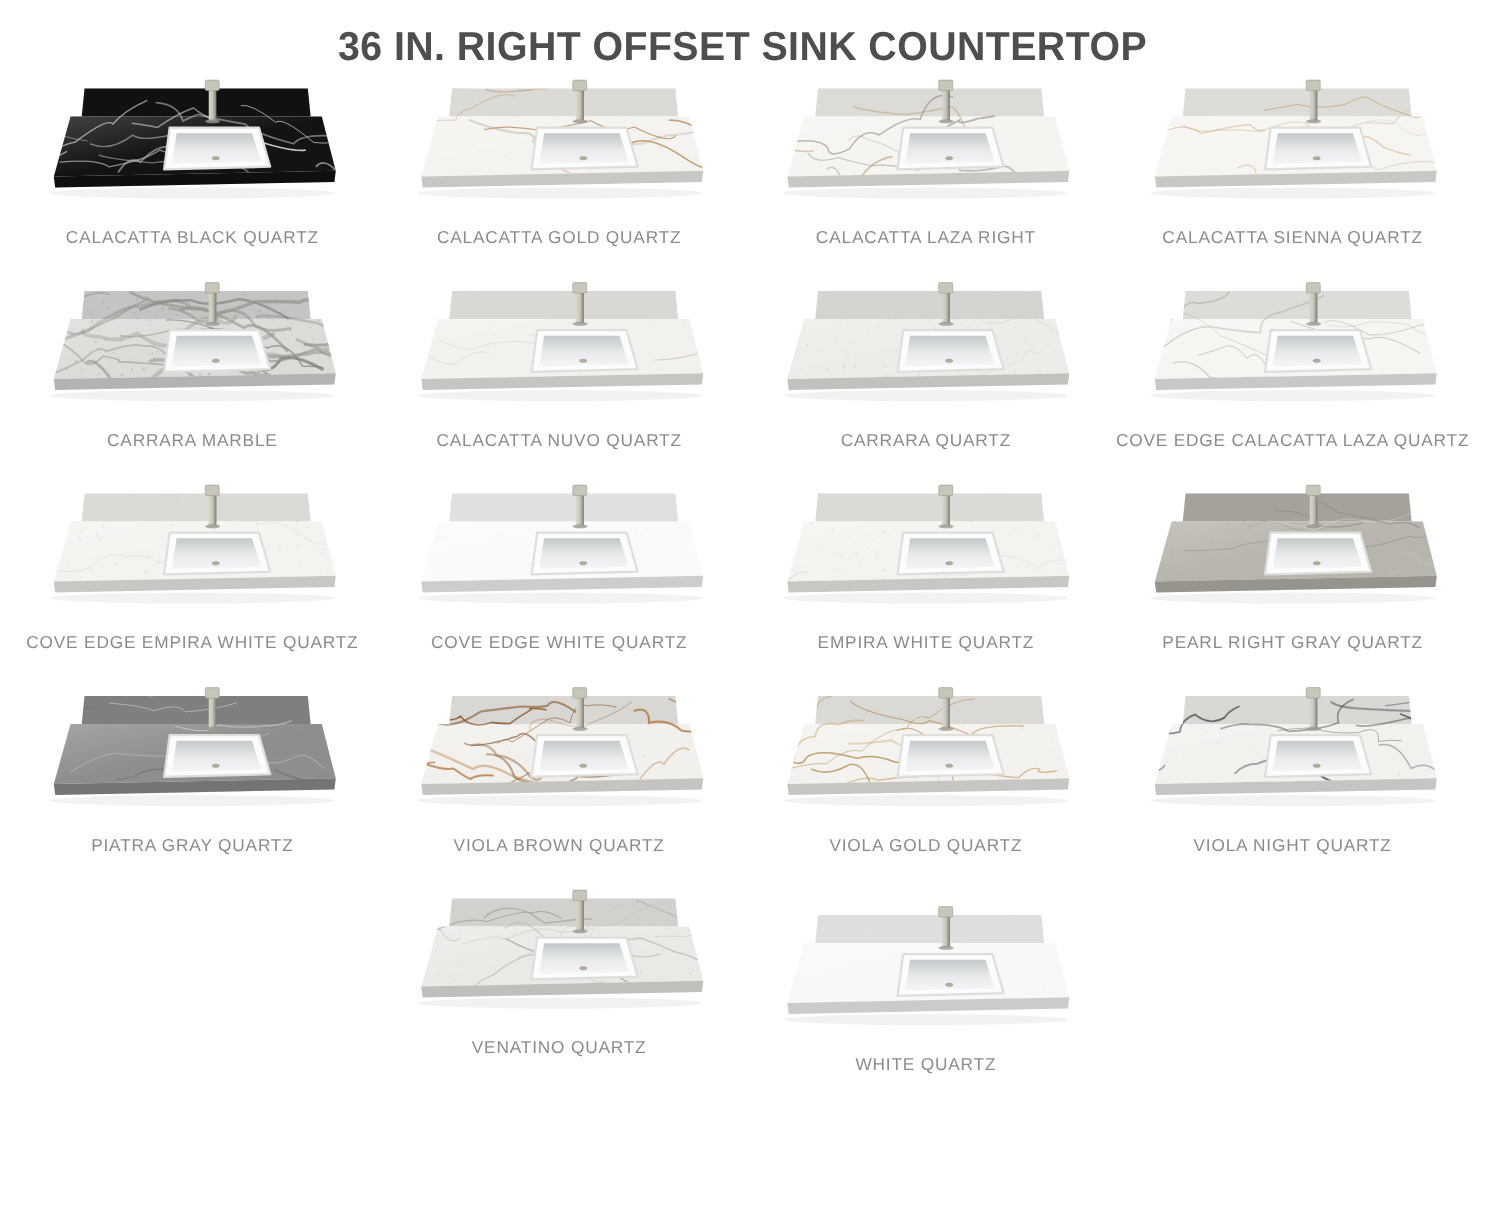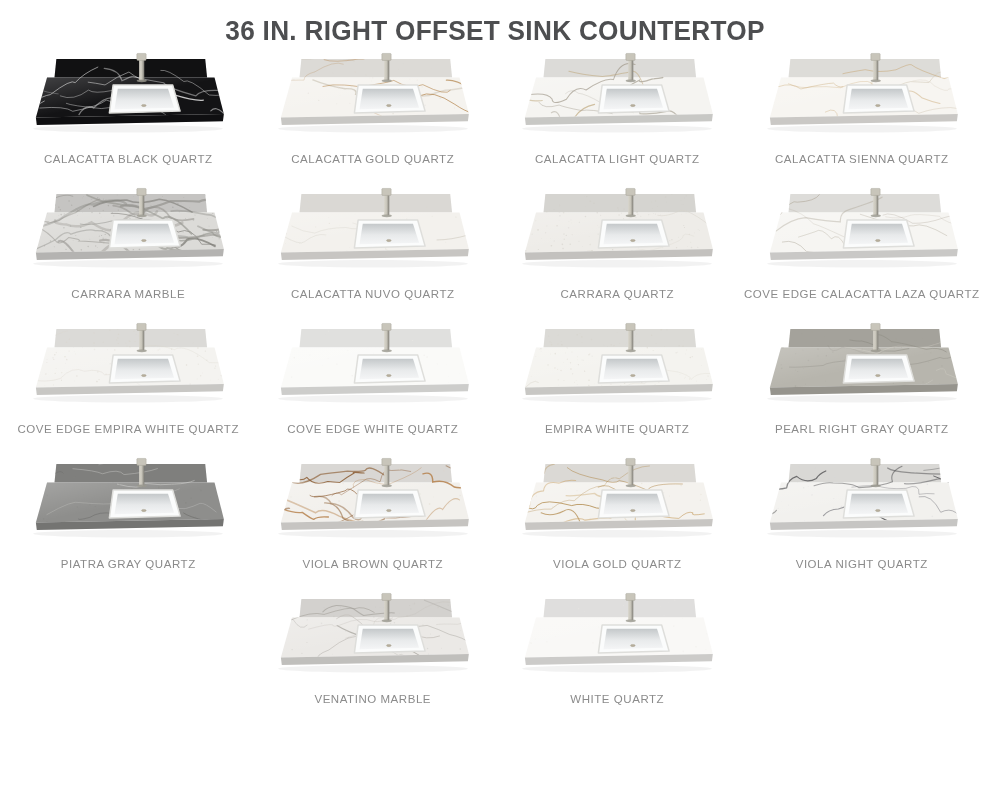--- a/index.html
+++ b/index.html
@@ -18,21 +18,21 @@
   .tile{
     margin:0;display:flex;flex-direction:column;align-items:center;
     justify-content:flex-start;cursor:pointer;
   }
   .tile svg{width:214px;height:96px;display:block;}
   .tile figcaption{
     margin-top:6px;font-size:11.5px;color:#8b8b8b;letter-spacing:0.55px;
     white-space:nowrap;text-align:center;
   }
   .col2{grid-column:2;}
-  .col3{grid-column:3;}
+  .col3{grid-column:3;justify-content:center;}
   .footer{
     text-align:center;font-size:11.5px;color:#4f4f4f;line-height:1.45;
     margin-top:8px;
   }
 </style>
 </head>
 <body>
 
 <h1 class="title">36 IN. RIGHT OFFSET SINK COUNTERTOP</h1>
 
@@ -231,21 +231,21 @@
           <rect x="127" y="3" width="5.5" height="27" fill="url(#stem2)"></rect>
           <rect x="124.5" y="1" width="10" height="7.5" rx="1" fill="#c8c5ba" stroke="#98958b" stroke-width="0.4"></rect>
           <ellipse cx="129.8" cy="30.5" rx="5.5" ry="1.4" fill="#9a988f" opacity="0.8"></ellipse>
         </g>
         <g>
           <polygon points="99,35 163,35 171,63 95,65" fill="#fbfcfc" stroke="#dededb" stroke-width="1.6" stroke-linejoin="round"></polygon>
           <polygon points="104,39 158,39 164.5,59.5 100.5,61" fill="url(#bowl2)"></polygon>
           <ellipse cx="132" cy="57" rx="2.6" ry="1.2" fill="#b6ad9b" stroke="#8f876f" stroke-width="0.3"></ellipse>
         </g>
       </svg>
-      <figcaption>CALACATTA LIGHT QUARTZ</figcaption>
+      <figcaption>CALACATTA LAZA RIGHT</figcaption>
     </figure>
     <figure class="tile">
       <svg viewBox="0 0 230 100">
         <defs>
           <clipPath id="clip3">
             <polygon points="38,7 198,7 200,27 36,27"></polygon>
             <polygon points="28,27 208,27 218,66 16,70"></polygon>
           </clipPath>
           <linearGradient id="bowl3" x1="0" y1="0" x2="0" y2="1">
             <stop offset="0" stop-color="#c4c8ca"></stop>
@@ -1870,21 +1870,21 @@
           <rect x="127" y="3" width="5.5" height="27" fill="url(#stem16)"></rect>
           <rect x="124.5" y="1" width="10" height="7.5" rx="1" fill="#c8c5ba" stroke="#98958b" stroke-width="0.4"></rect>
           <ellipse cx="129.8" cy="30.5" rx="5.5" ry="1.4" fill="#9a988f" opacity="0.8"></ellipse>
         </g>
         <g>
           <polygon points="99,35 163,35 171,63 95,65" fill="#fbfcfc" stroke="#dededb" stroke-width="1.6" stroke-linejoin="round"></polygon>
           <polygon points="104,39 158,39 164.5,59.5 100.5,61" fill="url(#bowl16)"></polygon>
           <ellipse cx="132" cy="57" rx="2.6" ry="1.2" fill="#b6ad9b" stroke="#8f876f" stroke-width="0.3"></ellipse>
         </g>
       </svg>
-      <figcaption>VENATINO MARBLE</figcaption>
+      <figcaption>VENATINO QUARTZ</figcaption>
     </figure>
     <figure class="tile col3">
       <svg viewBox="0 0 230 100">
         <defs>
           <clipPath id="clip17">
             <polygon points="38,7 198,7 200,27 36,27"></polygon>
             <polygon points="28,27 208,27 218,66 16,70"></polygon>
           </clipPath>
           <linearGradient id="bowl17" x1="0" y1="0" x2="0" y2="1">
             <stop offset="0" stop-color="#c4c8ca"></stop>

